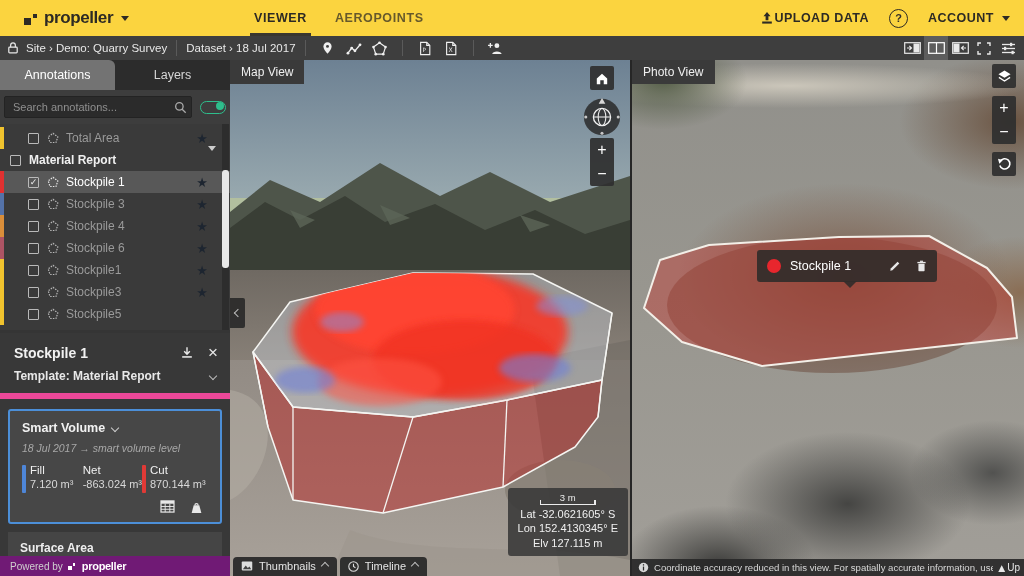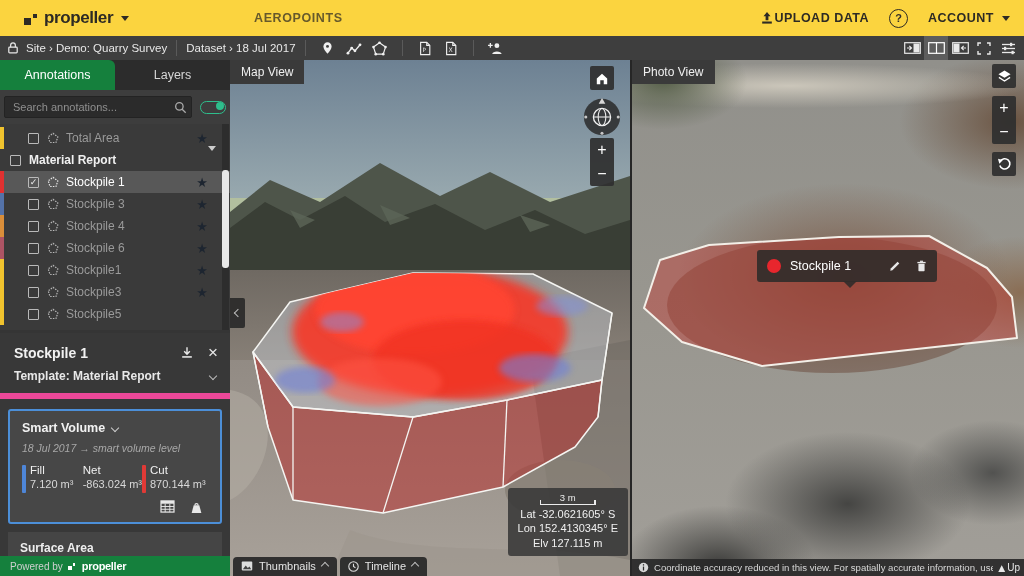--- a/index.html
+++ b/index.html
@@ -42,21 +42,21 @@
 
   
   .content { position:absolute; left:0; top:60px; width:1024px; height:516px; display:flex; }
 
   
   .sidebar { position:relative; width:230px; height:516px; background:#353535; flex:none;
     display:flex; flex-direction:column; color:#ddd; }
   .side-tabs { height:30px; background:#2c2c2c; display:flex; flex:none; }
   .side-tab { flex:1; display:flex; align-items:center; justify-content:center; font-size:12.5px;
     color:#d6d6d6; cursor:pointer; }
-  .side-tab.active { background:#15803d; color:#fff; border-radius:0 6px 0 0; }
+  .side-tab.active { background:#737373; color:#fff; border-radius:0 6px 0 0; }
   .search-row { height:34px; background:#3d3d3d; display:flex; align-items:center; padding:0 4px; gap:8px; flex:none; }
   .search-box { flex:1; position:relative; height:22px; }
   .search-box input { width:100%; height:22px; background:#2b2b2b; border:1px solid #232323; border-radius:2px;
     color:#ddd; font-size:11px; padding:0 22px 0 8px; outline:none; font-family:inherit; }
   .search-box input::placeholder { color:#8f8f8f; }
   .search-icon { position:absolute; right:5px; top:4px; }
   .toggle { width:26px; height:13px; border:1.6px solid #2EBE8C; border-radius:8px; position:relative; cursor:pointer; flex:none; }
   .toggle .knob { position:absolute; right:1px; top:0.6px; width:8px; height:8px; border-radius:50%; background:#2EBE8C; }
 
   .ann-list { height:206px; background:#3a3a3a; overflow:hidden; position:relative; padding-top:3px; flex:none; }
@@ -95,21 +95,21 @@
   .stat .bar { position:absolute; left:0; top:1px; width:4px; height:28px; border-radius:1px; }
   .stat.fill { width:62px; } .stat.net { width:72px; } .stat.cut { width:62px; }
   .stat-label { font-size:11.5px; color:#f0f0f0; }
   .stat-value { font-size:11px; color:#d8d8d8; margin-top:2px; white-space:nowrap; }
   .sv-icons { display:flex; justify-content:flex-end; gap:14px; margin-top:10px; }
   .sv-icons span { cursor:pointer; display:flex; }
   .section { background:#454545; margin:8px 8px; padding:9px 12px; }
   .section-label { font-size:12px; font-weight:700; color:#eee; }
   .section-value { margin-top:5px; color:#eee; }
   .val-big { font-size:15px; } .val-small { font-size:11px; color:#cfcfcf; }
-  .side-footer { position:absolute; left:0; bottom:0; width:230px; height:20px; background:#15803d;
+  .side-footer { position:absolute; left:0; bottom:0; width:230px; height:20px; background:#701a75;
     display:flex; align-items:center; padding-left:10px; gap:5px; flex:none; z-index:5; }
   .pf-text { font-size:10px; color:#cfcfcf; }
   .mini-mark { position:relative; width:9px; height:10px; }
   .mini-mark i { position:absolute; background:#fff; }
   .mini-mark .sq1 { width:4px; height:4px; left:0; top:5px; }
   .mini-mark .sq2 { width:2.5px; height:2.5px; left:5px; top:2px; }
   .pf-brand { font-size:11px; font-weight:700; color:#fff; letter-spacing:-0.3px; }
 
   
   .map-panel { position:relative; width:400px; height:516px; flex:none; overflow:hidden; background:#7b8a94; }
@@ -173,20 +173,21 @@
   <div class="topbar">
     <div class="logo-group">
       <span class="logo-mark">
           <i class="sq1"></i>
           <i class="sq2"></i>
         </span>
       <span class="logo-text">propeller</span>
       <span class="caret-dn"></span>
     </div>
     <div class="main-tabs">
+      <div class="main-tab active">VIEWER</div>
       <div class="main-tab">AEROPOINTS</div>
     </div>
     <div class="topbar-right">
       <div class="upload-btn">
         <svg width="14" height="14" viewBox="0 0 16 16">
             <path d="M8 1 L12 6 H9.6 V10.5 H6.4 V6 H4 Z" fill="#2d2a24"></path>
             <rect x="2.5" y="12" width="11" height="2.4" fill="#2d2a24"></rect>
           </svg>
         <span>UPLOAD DATA</span>
       </div>

